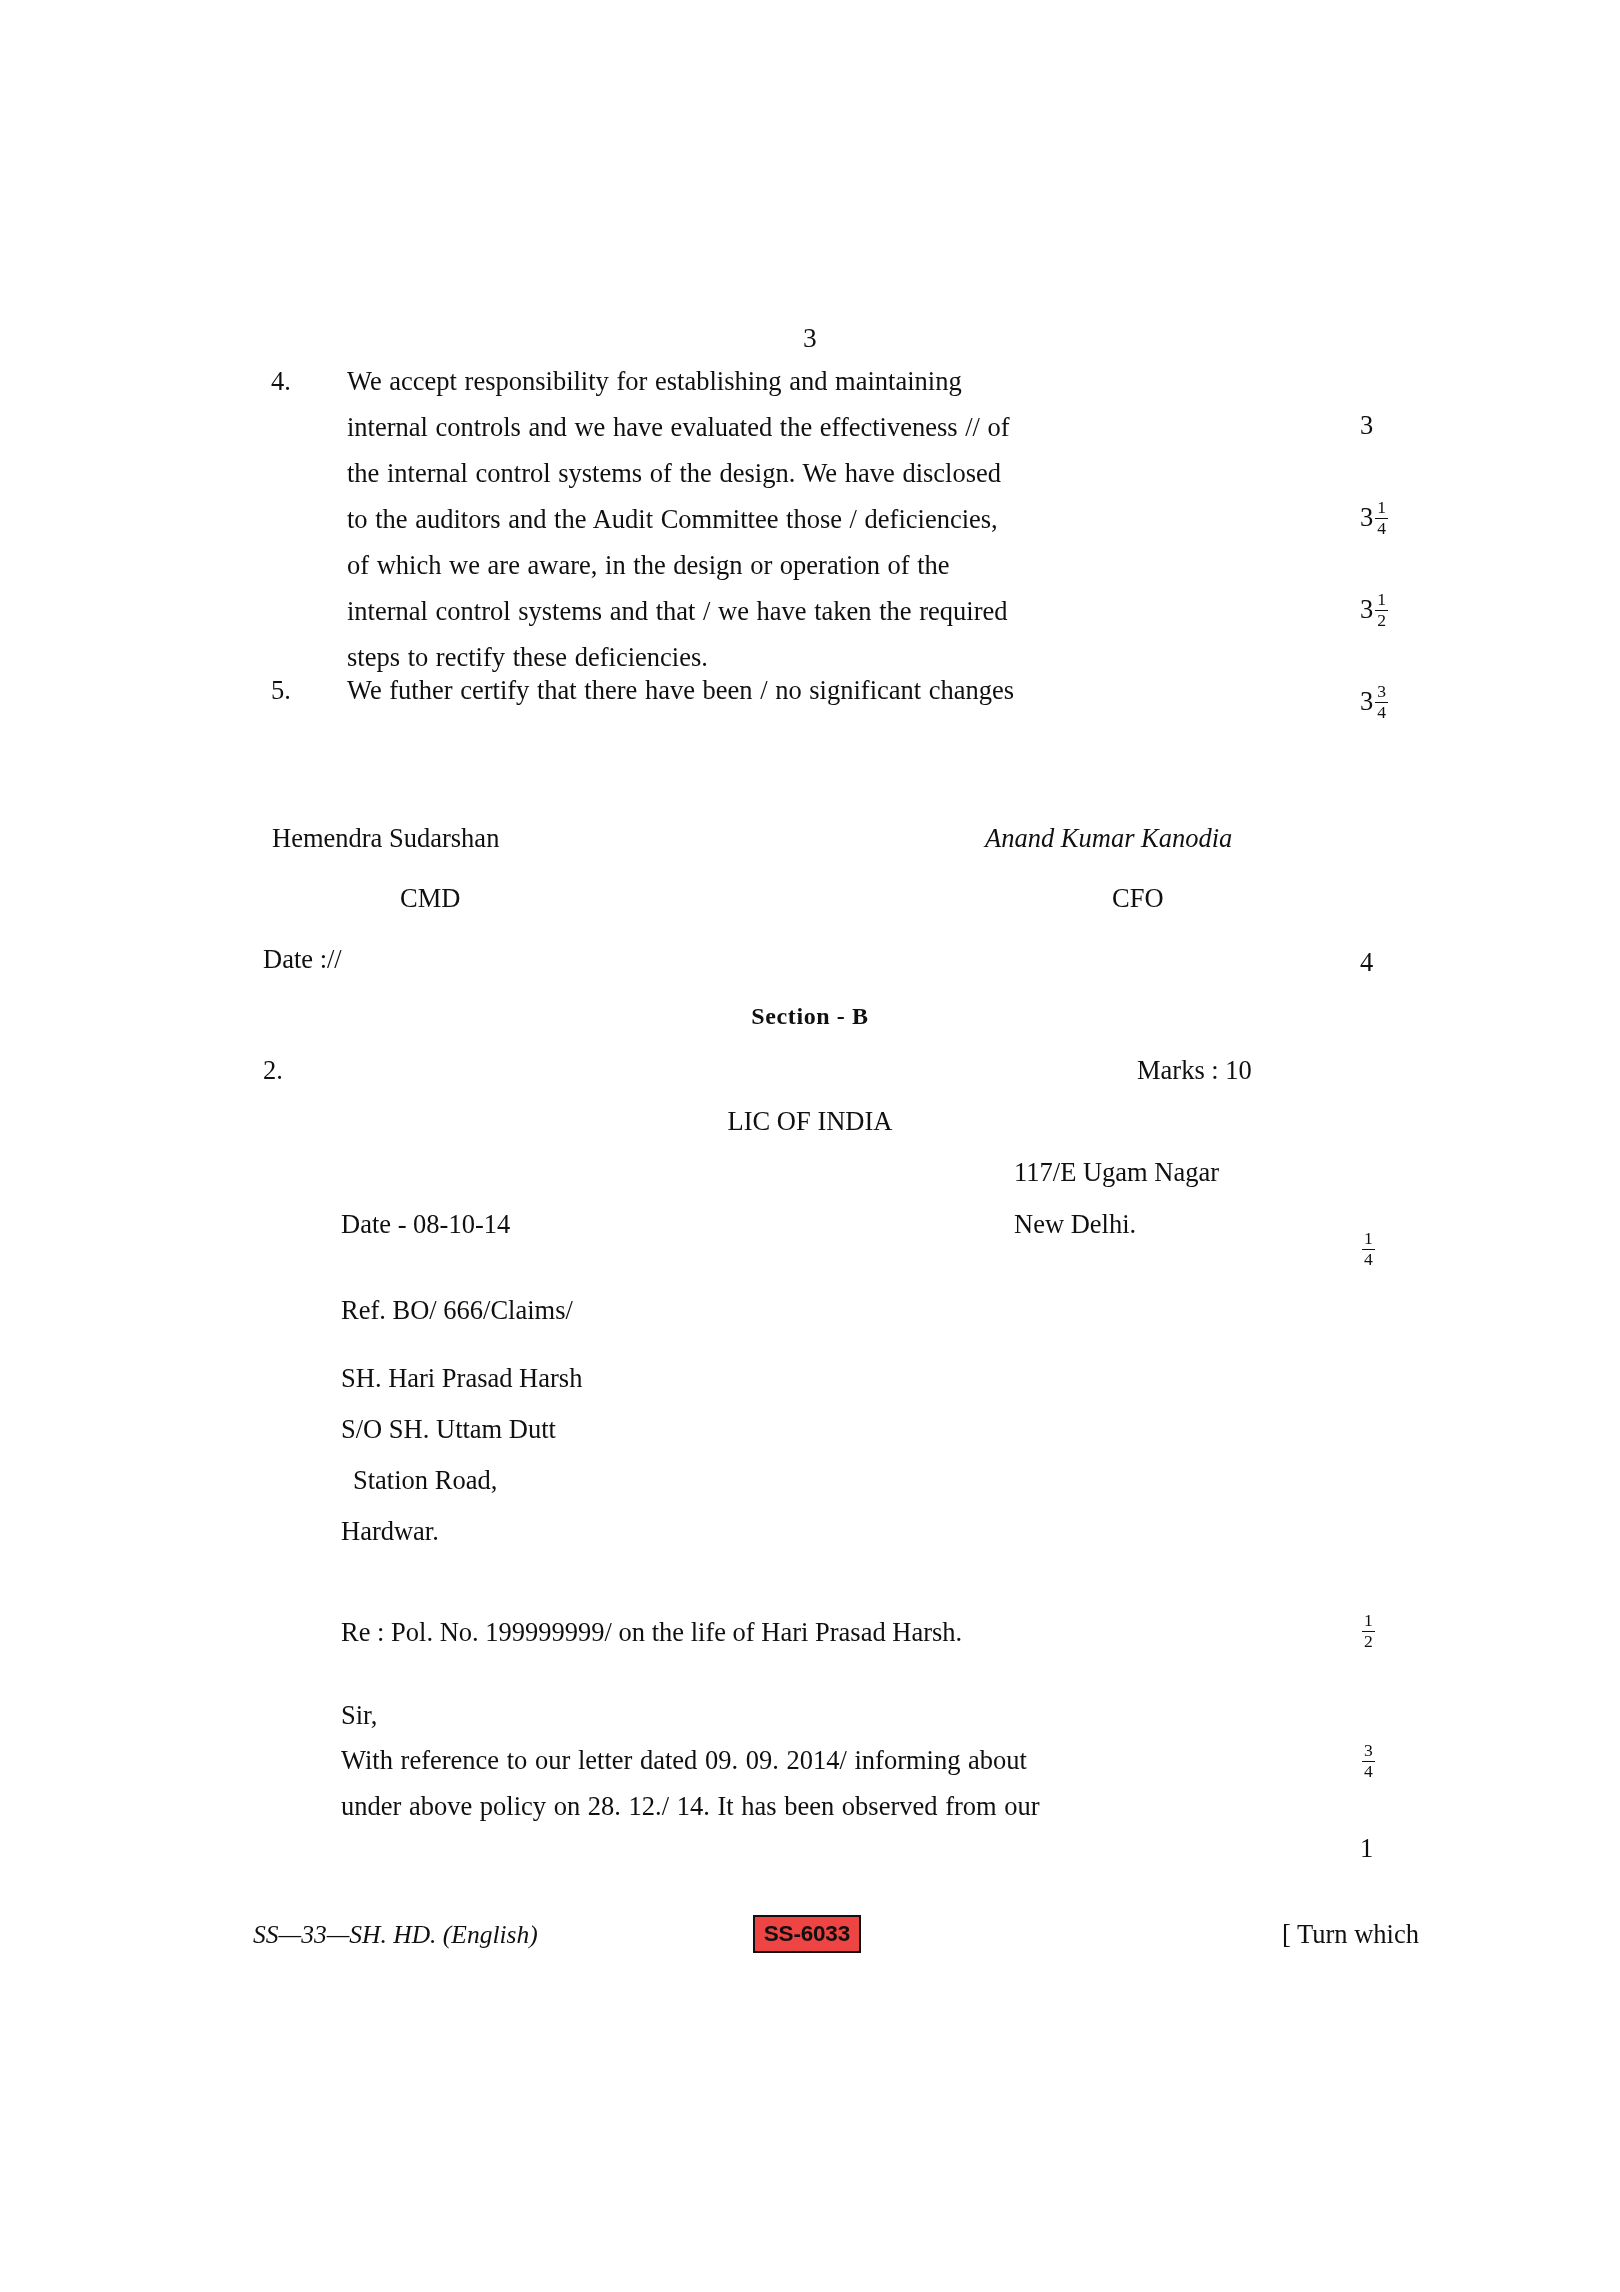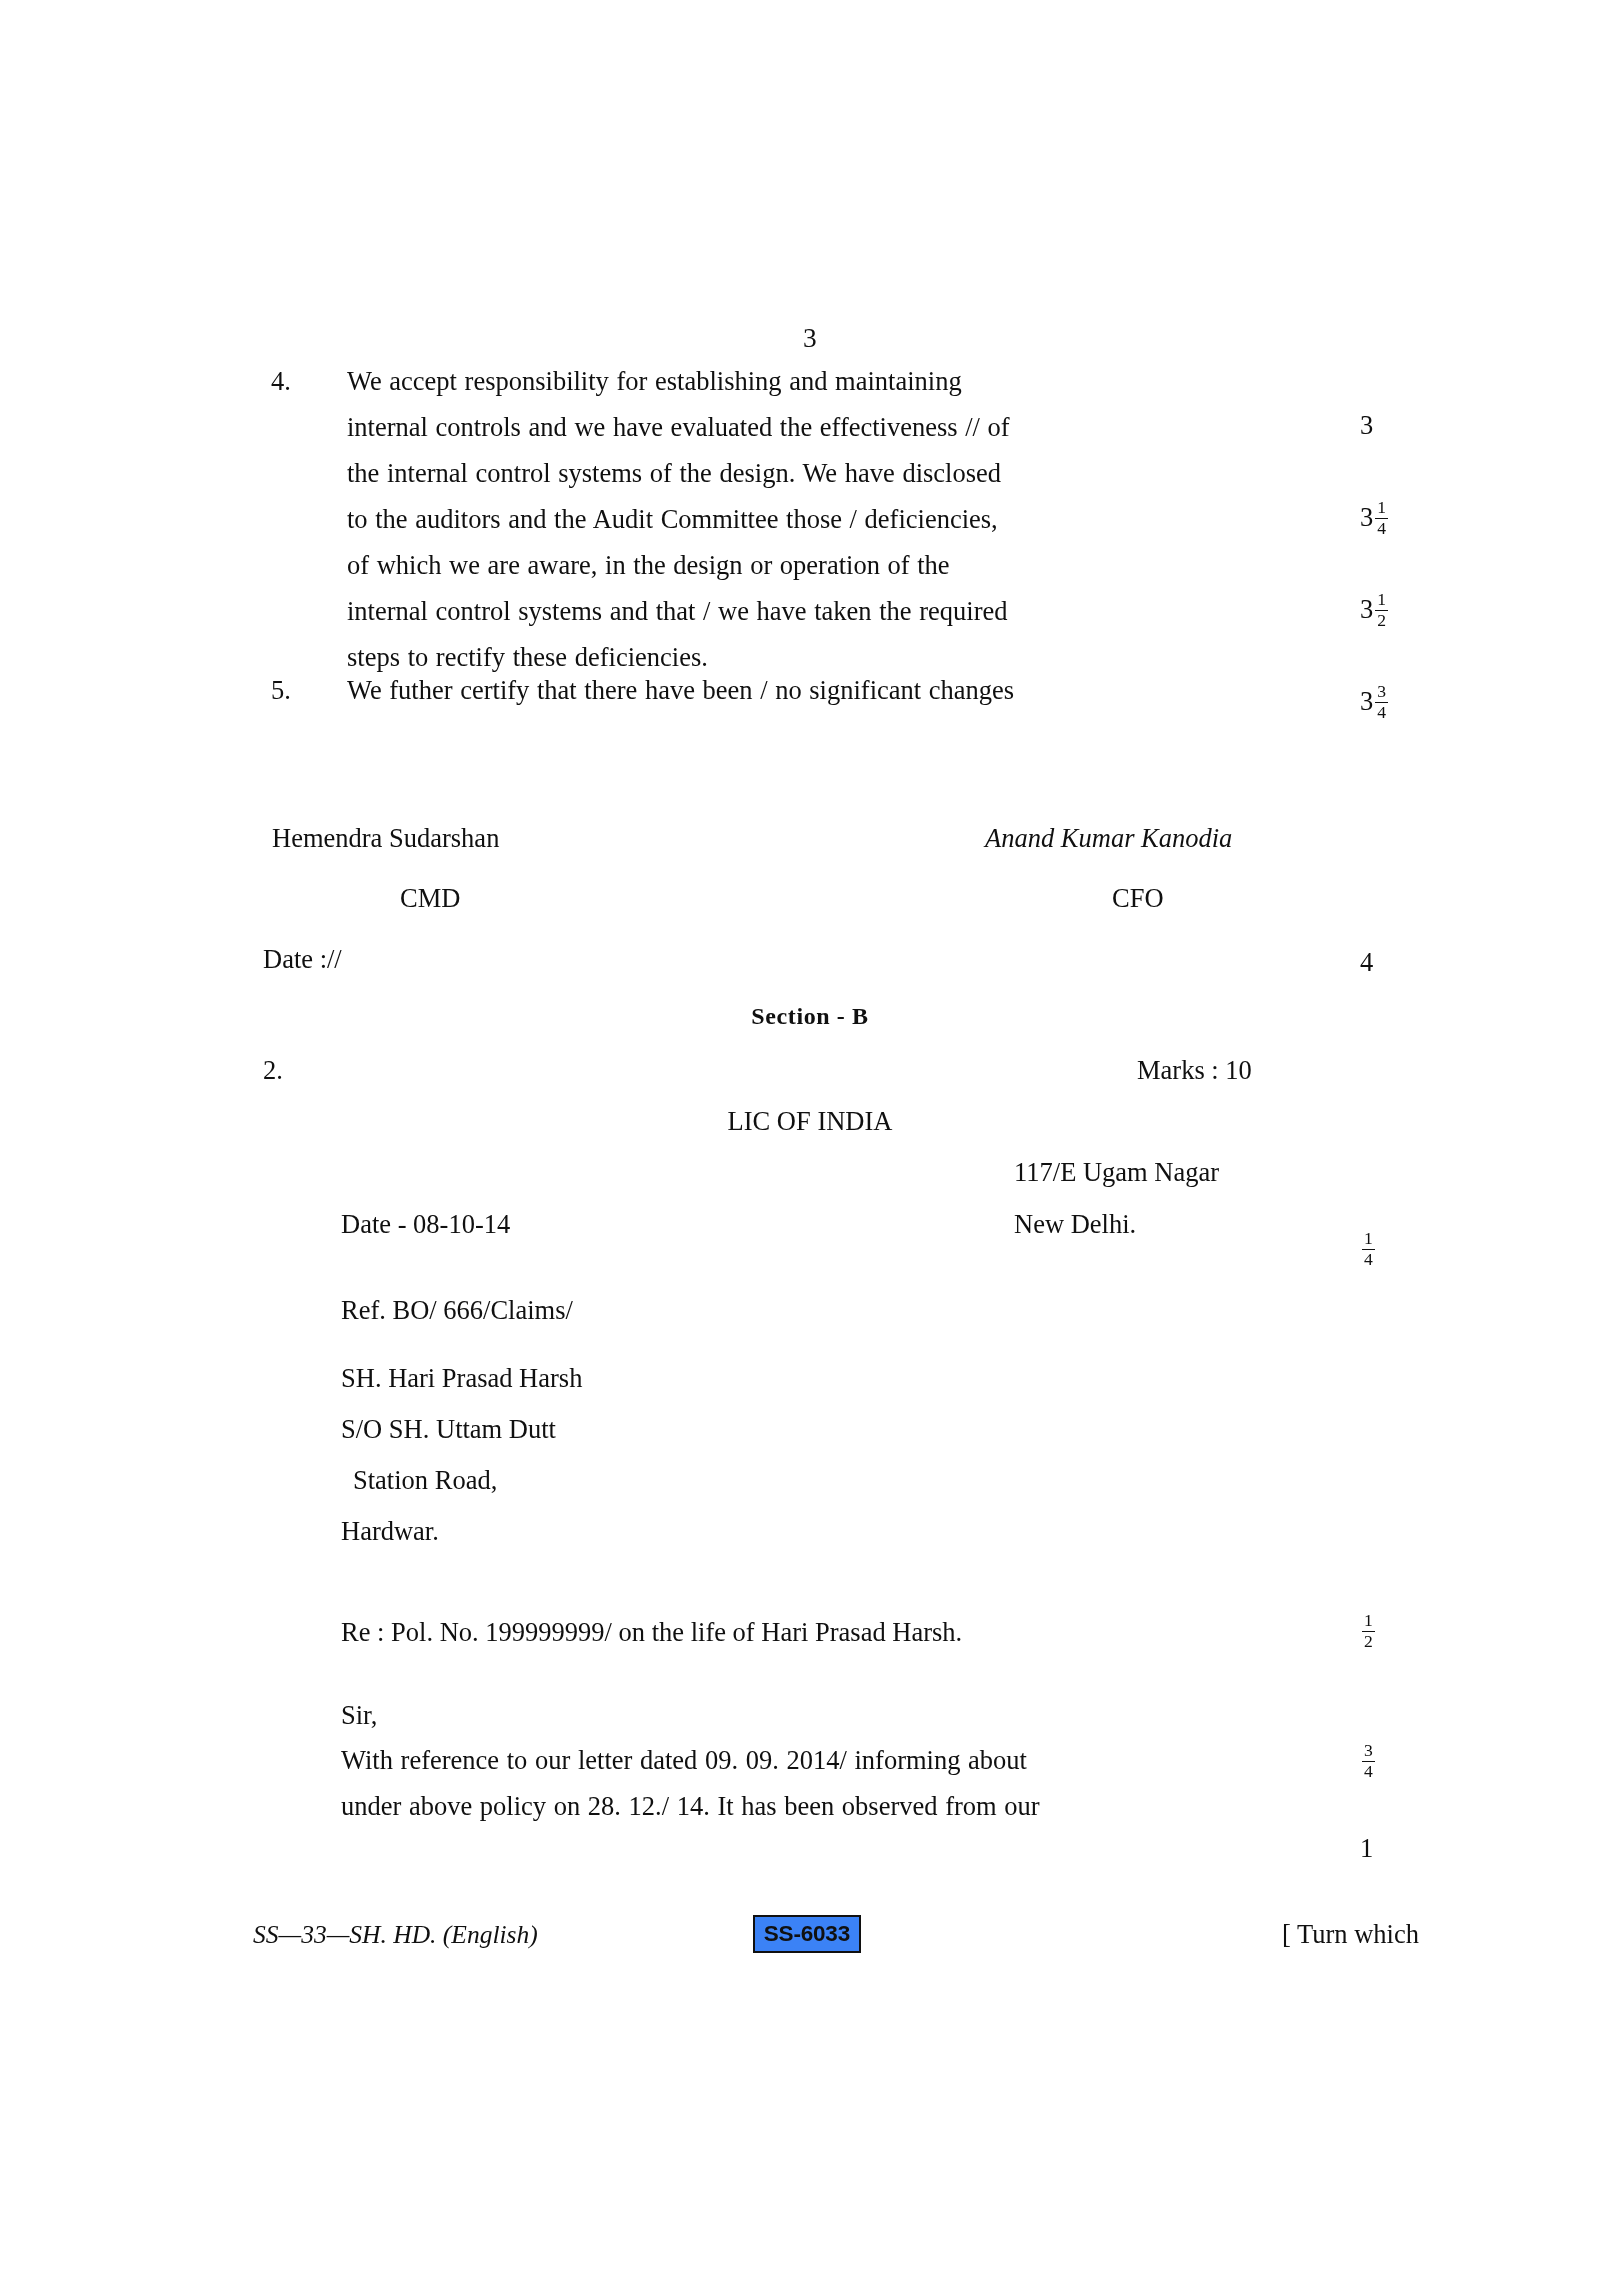--- a/index.html
+++ b/index.html
@@ -132,21 +132,21 @@
     position: absolute;
     left: 500px;
     top: 2px;
     border: 2.9px solid #101010;
     padding: 2px 8.8px 2.9px 8.8px;
     font-weight: bold;
     font-size: 22.5px;
     line-height: 29px;
     font-family: "Liberation Sans", "DejaVu Sans", sans-serif;
     letter-spacing: -0.2px;
-    background: #3b82f6;
+    background: #ef4444;
   }
   .footer-right {
     position: absolute;
     right: 0;
     top: 0;
     font-size: 26.5px;
     line-height: 43px;
     white-space: nowrap;
   }
 </style>

